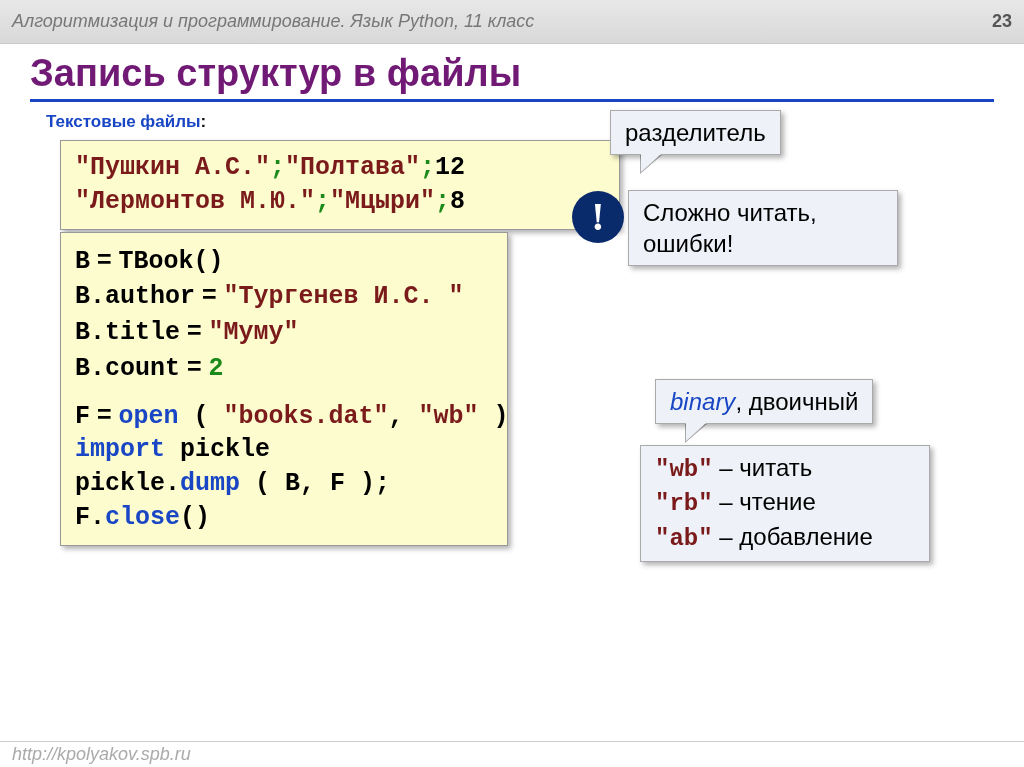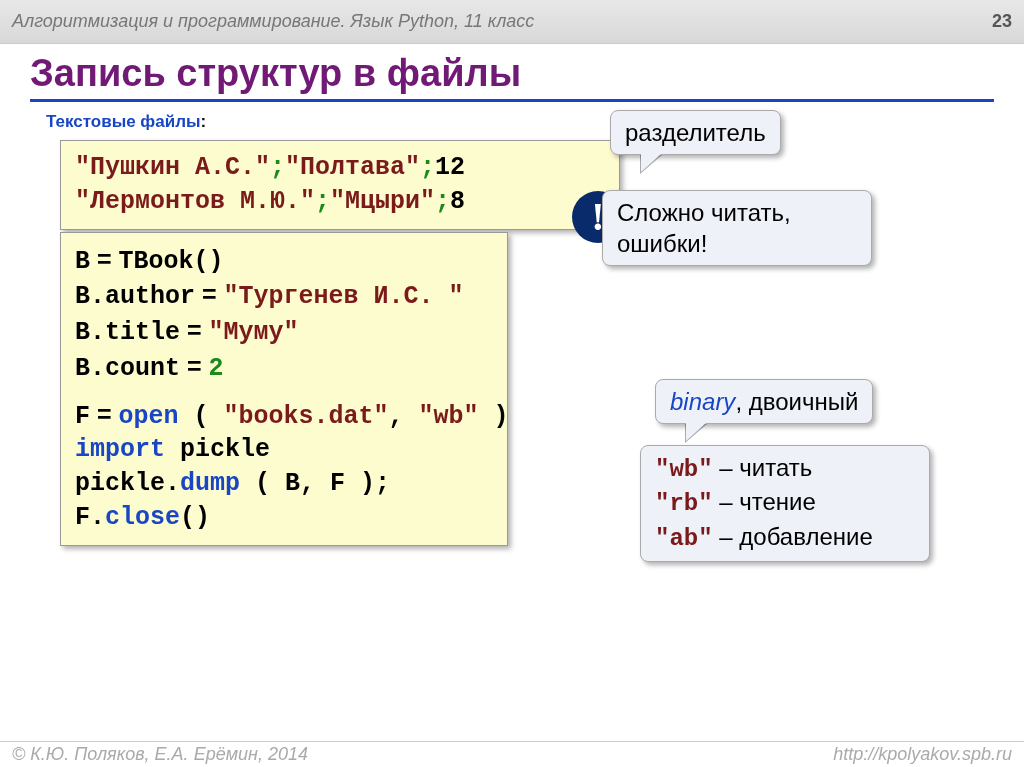--- a/index.html
+++ b/index.html
@@ -55,21 +55,21 @@
   .box1 { width: 560px; }
   .box2 { width: 448px; margin-top: 2px;}
   .callout {
     position: absolute;
     background: #eef2f8;
     border: 1px solid #aaa;
     box-shadow: 3px 3px 5px rgba(0,0,0,0.3);
     padding: 6px 14px;
     font-size: 24px;
     line-height: 1.3;
-    border-radius: 8px;
+    border-radius: 0;
   }
   .tail-down-left::before {
     content: "";
     position: absolute;
     bottom: -18px; left: 30px;
     border-top: 18px solid #eef2f8;
     border-right: 20px solid transparent;
   }
   .tail-down-left::after {
     content:"";
@@ -141,30 +141,29 @@
 <span>pickle.</span><span class="blue">dump</span><span> ( B, F );</span>
 <span>F.</span><span class="blue">close</span><span>()</span></div>
 </div>
 
 <div class="callout tail-down-left" style="left:610px; top:110px;">
   <span>разделитель</span>
 </div>
 
 <div class="excl"><span>!</span></div>
 
-<div class="callout" style="left:602px; top:190px; width:270px;">
+<div class="callout" style="left:628px; top:190px; width:270px;">
   <span>Сложно читать, ошибки!</span>
 </div>
 
 <div class="callout tail-down-left" style="left:655px; top:379px;">
   <span class="italic-blue">binary</span><span>, двоичный</span>
 </div>
 
 <div class="callout" style="left:640px; top:445px; width:290px; line-height:1.35;">
   <div><span class="maroon mono" style="font-weight:bold">"wb"</span><span> – читать</span></div>
   <div><span class="maroon mono" style="font-weight:bold">"rb"</span><span> – чтение</span></div>
   <div><span class="maroon mono" style="font-weight:bold">"ab"</span><span> – добавление</span></div>
 </div>
 
 <div class="footer">
-  <span>© К.Ю. Поляков, Е.А. Ерёмин, 2014</span>
   <span>http://kpolyakov.spb.ru</span>
 </div>
 
 </body></html>

